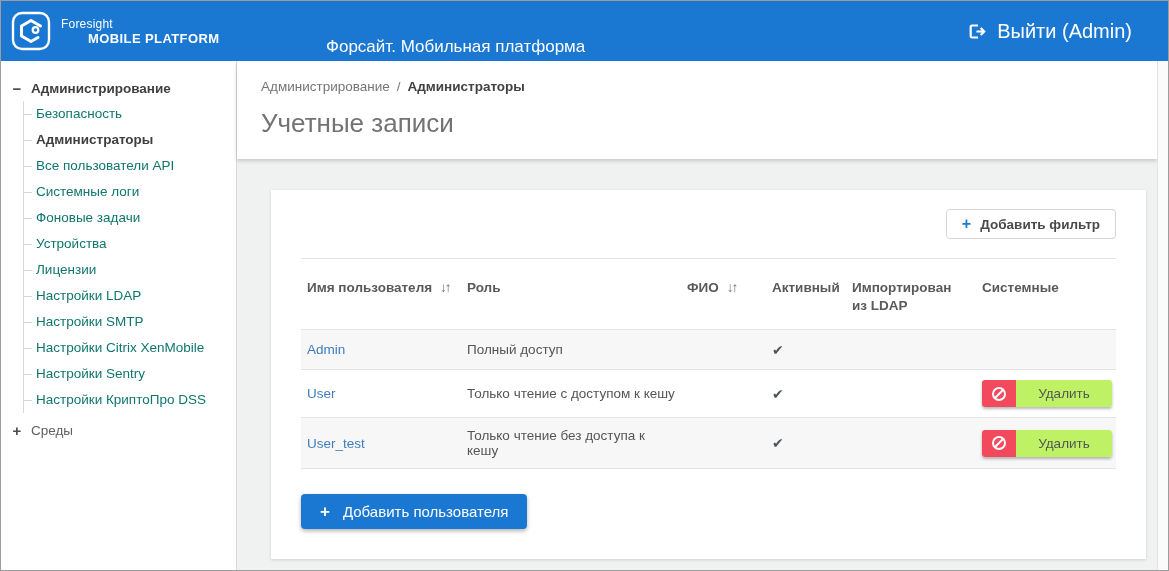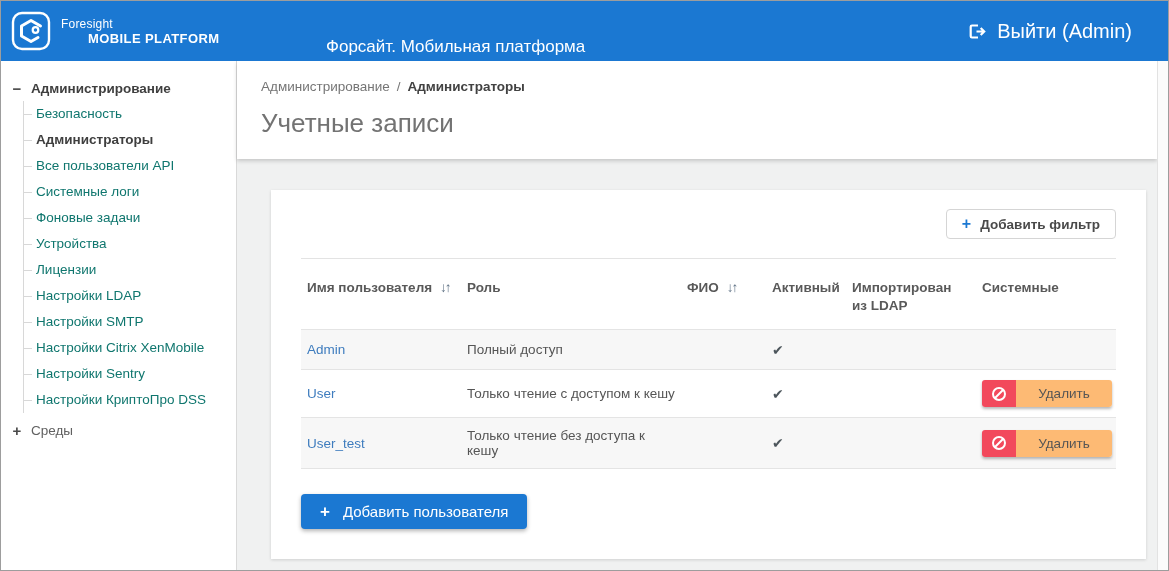--- a/index.html
+++ b/index.html
@@ -139,21 +139,21 @@
     position:relative; width:14px; height:14px;
     border:2px solid #fff; border-radius:50%;
   }
   .ban-icon::after {
     content:""; position:absolute; left:-1px; top:4px;
     width:12px; height:2px; background:#fff;
     transform: rotate(-45deg);
   }
   .btn-delete .text-part {
     padding: 6px 0; width:96px; text-align:center;
-    color:#555; font-size:13.5px; background:#fdba74;
+    color:#555; font-size:13.5px; background:#bef264;
   }
 
   .btn-add-user {
     margin-top: 25px;
     display:inline-flex; align-items:center; gap:13px;
     background:#1b78d2; color:#fff;
     border:none; border-radius:4px;
     padding: 9px 19px;
     font-size: 15px; font-family: inherit;
     box-shadow: 0 2px 4px rgba(0,0,0,.3);

